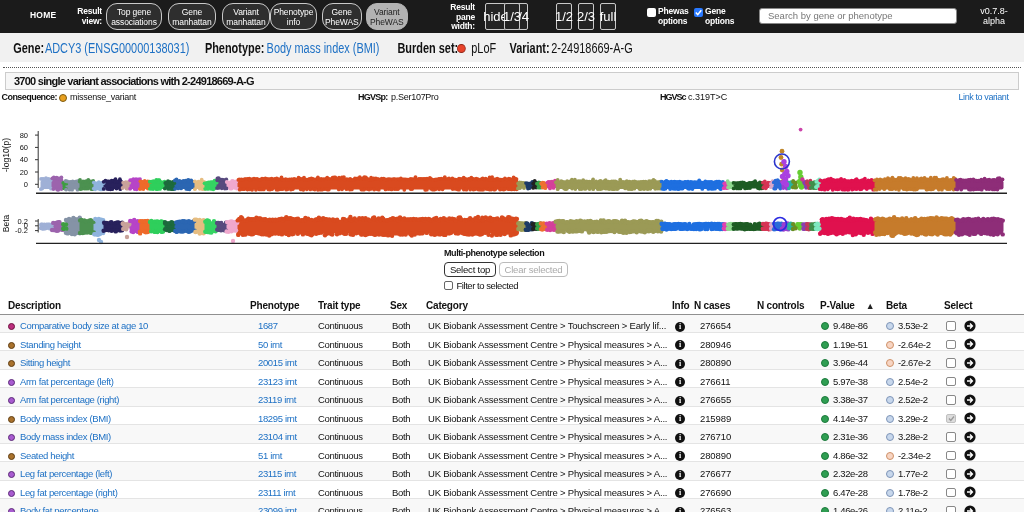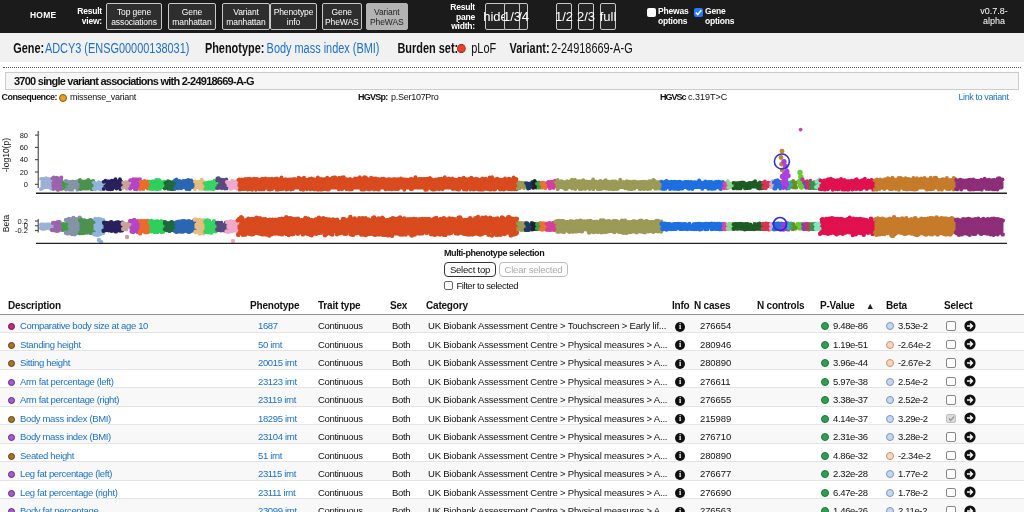--- a/index.html
+++ b/index.html
@@ -1,20 +1,20 @@
 <!DOCTYPE html>
 <html><head><meta charset="utf-8"><style>
 *{margin:0;padding:0;box-sizing:border-box}
 html,body{width:1024px;height:512px;overflow:hidden;background:#fff;
  font-family:"Liberation Sans",sans-serif;position:relative}
 #topbar{position:absolute;left:0;top:0;width:1024px;height:33px;background:#1b1b1b}
 #home{position:absolute;left:30px;top:10px;color:#fff;font-weight:bold;font-size:8.5px;letter-spacing:.2px}
 .wlab{position:absolute;top:7px;color:#fff;font-weight:bold;font-size:8.5px;line-height:9.5px;letter-spacing:-0.2px}
 .nbtn{position:absolute;top:3px;height:27px;background:#2e2e2e;border:1px solid #c9c9c9;
- border-radius:2px;color:#fff;font-size:8.5px;line-height:10px;text-align:center;letter-spacing:-0.1px;
+ border-radius:11px;color:#fff;font-size:8.5px;line-height:10px;text-align:center;letter-spacing:-0.1px;
  display:flex;align-items:center;justify-content:center;padding:0 1px}
 .nbtn.act{background:#b3b3b3;color:#222;border-color:#b3b3b3}
 .sbtn{position:absolute;top:3px;height:27px;background:#242424;border:1px solid #c9c9c9;
  border-radius:2px;color:#fff;font-size:13px;display:flex;align-items:center;justify-content:center}
 .hcb{position:absolute;top:8px;width:9px;height:9px;background:#fff;border-radius:2px;display:inline-block}
 .hcb.chk{background:#2979ff}
 .hcb svg{display:block}
 #search{position:absolute;left:759px;top:8px;width:198px;height:16px;background:#fff;border:1px solid #888;
  border-radius:3px;color:#777;font-size:9.5px;line-height:14px;padding-left:8px}
 #ver{position:absolute;left:974px;top:7px;width:40px;color:#fff;font-size:9px;line-height:9.5px;text-align:center}
@@ -89,20 +89,21 @@
     <div class="sbtn" style="left:578px;width:16px">2/3</div>
     <div class="sbtn" style="left:600px;width:16px">full</div>
     <span class="hcb" style="left:647px"></span>
     <div class="wlab" style="left:658px;width:34px;text-align:left">Phewas<br>options</div>
     <span class="hcb chk" style="left:694px">
       <svg width="9" height="9" viewBox="0 0 9 9">
         <path d="M1.8 4.6l1.9 2L7.3 2.2" stroke="#fff" stroke-width="1.5" fill="none"></path>
       </svg>
     </span>
     <div class="wlab" style="left:705px;width:28px;text-align:left">Gene<br>options</div>
+    <div id="search">Search by gene or phenotype</div>
     <div id="ver">v0.7.8-<br>alpha</div>
   </div>
 <div id="genebar">
     <div id="genebarin">
       <span style="left:16.9px"><b>Gene:</b></span>
       <span class="lnk" style="left:57.6px">ADCY3 (ENSG00000138031)</span>
       <span style="left:262.7px"><b>Phenotype:</b></span>
       <span class="lnk" style="left:341.8px">Body mass index (BMI)</span>
       <span style="left:509.6px"><b>Burden set:</b></span>
       <span class="reddot" style="left:585.9px"></span>

